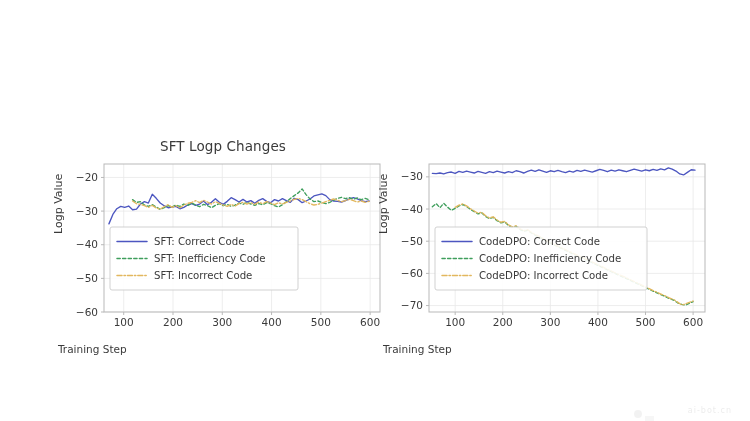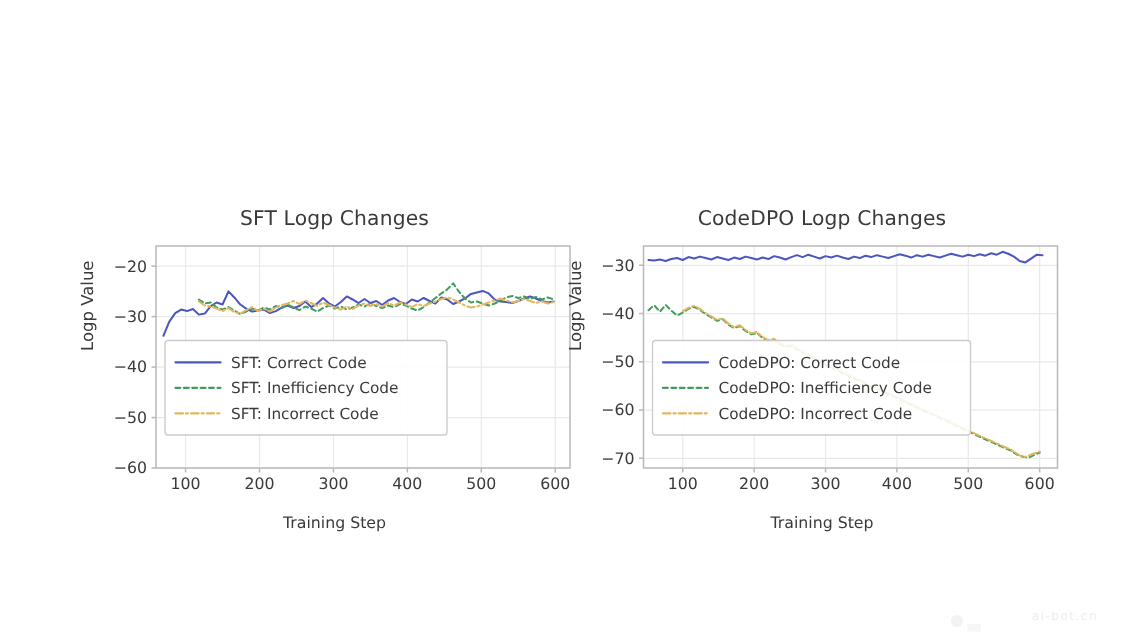--- a/index.html
+++ b/index.html
@@ -48,21 +48,21 @@
     transform-origin: left top;
     font-size: 11px;
     color: #3a3a3a;
     white-space: nowrap;
   }
   .xlabel {
     position: absolute;
     bottom: -2px;
     left: 0;
     width: 100%;
-    text-align: center;
+    text-align: left;
     font-size: 10.5px;
     color: #3a3a3a;
   }
   .plot-svg {
     position: absolute;
     left: 0;
     top: 18px;
   }
   .tick-text {
     font-size: 10.5px;
@@ -189,21 +189,20 @@
           <line x1="59" y1="102.5" x2="89" y2="102.5" stroke="#3f9e5c" stroke-width="1.5" stroke-linecap="round" stroke-dasharray="3.2,2.4"></line>
           <text x="96" y="106.1" class="legend-text">SFT: Inefficiency Code</text>
           <line x1="59" y1="119.5" x2="89" y2="119.5" stroke="#e2b75e" stroke-width="1.5" stroke-linecap="round" stroke-dasharray="5,2,1.4,2"></line>
           <text x="96" y="123.1" class="legend-text">SFT: Incorrect Code</text>
         </g>
       </svg>
     <div class="xlabel">Training Step</div>
   </div>
 
   <div class="panel" id="panel-codedpo">
-    <div class="panel-title">CodeDPO Logp Changes</div>
     <div class="ylabel">Logp Value</div>
     <svg class="plot-svg" id="svg-codedpo" width="330" height="180">
         <g>
           <line x1="72.17241379310344" y1="8" x2="72.17241379310344" y2="156" class="gridline"></line>
           <line x1="119.75862068965516" y1="8" x2="119.75862068965516" y2="156" class="gridline"></line>
           <line x1="167.3448275862069" y1="8" x2="167.3448275862069" y2="156" class="gridline"></line>
           <line x1="214.9310344827586" y1="8" x2="214.9310344827586" y2="156" class="gridline"></line>
           <line x1="262.51724137931035" y1="8" x2="262.51724137931035" y2="156" class="gridline"></line>
           <line x1="310.10344827586204" y1="8" x2="310.10344827586204" y2="156" class="gridline"></line>
           <line x1="46" y1="20.869565217391305" x2="322" y2="20.869565217391305" class="gridline"></line>

